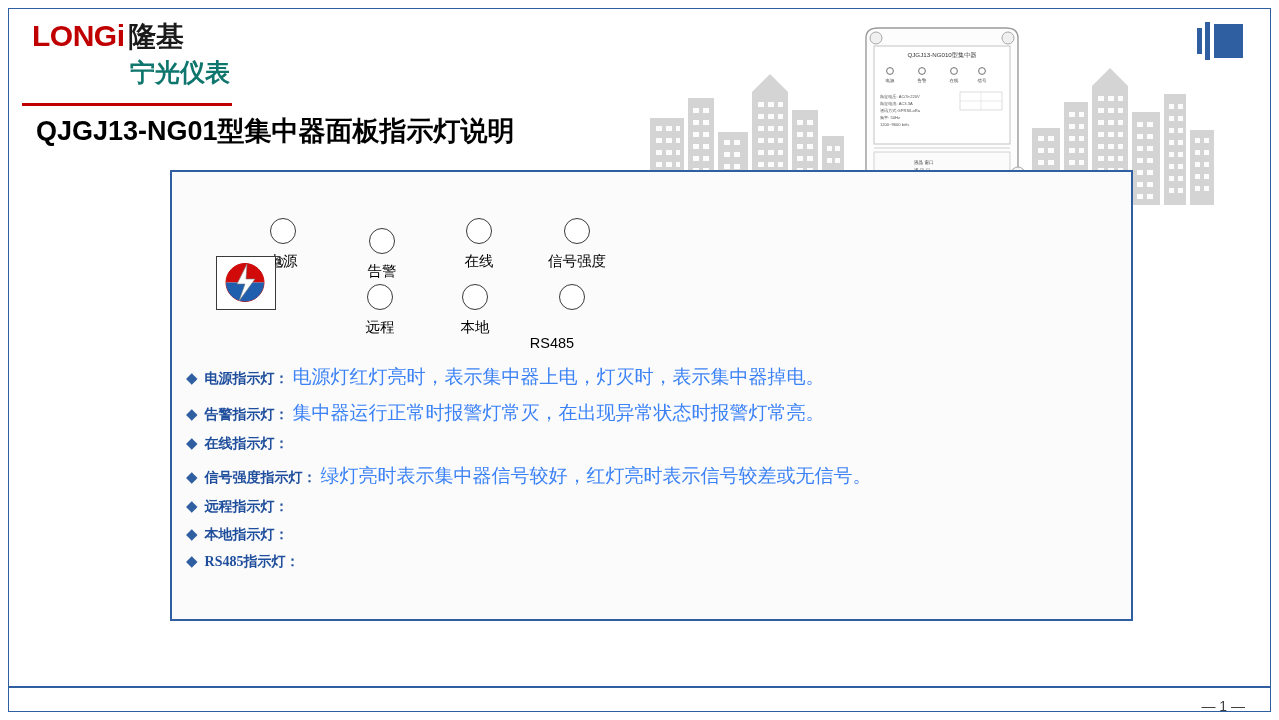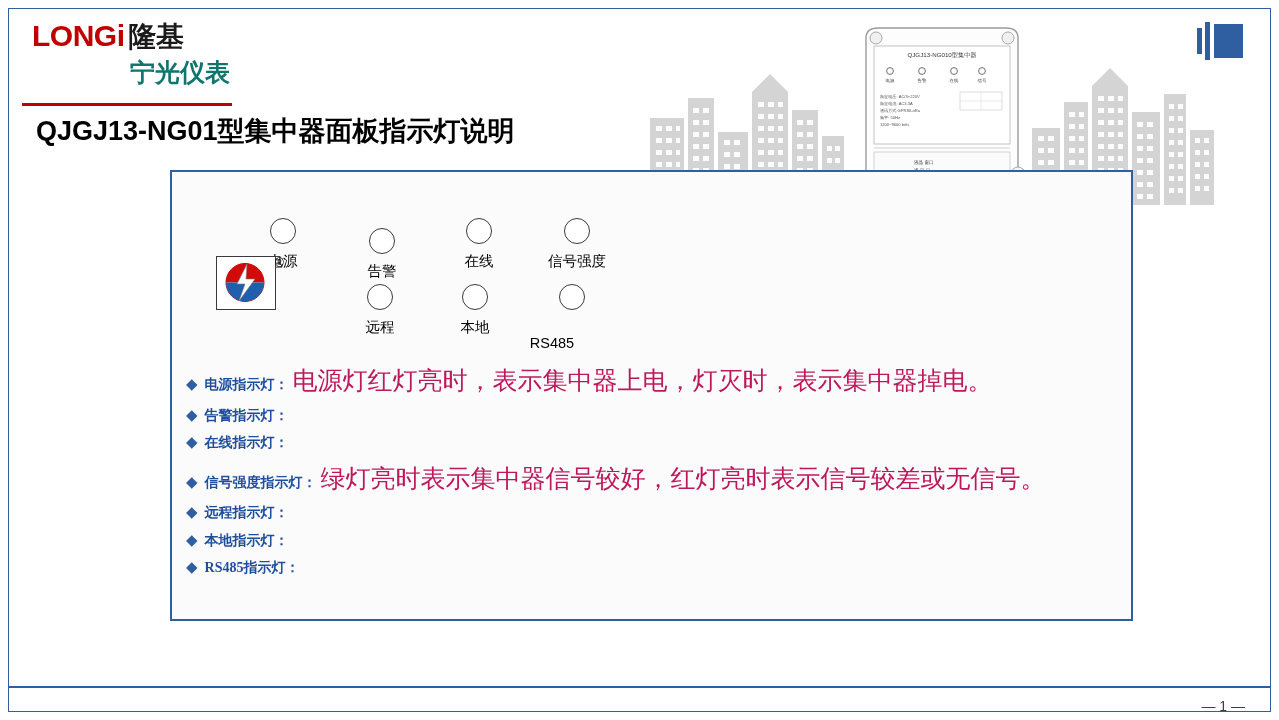--- a/index.html
+++ b/index.html
@@ -190,22 +190,22 @@
     margin-right: 7px;
     line-height: 1;
   }
   .b-term {
     color: #1f4e9c;
     font-weight: bold;
     font-size: 14px;
     font-family: "Liberation Serif", serif;
   }
   .b-desc {
-    color: #be185d;
-    font-size: 25px;
+    color: #3b82f6;
+    font-size: 19px;
     font-family: "Liberation Serif", serif;
     margin-left: 4px;
   }
 
   
   .footer-line {
     position: absolute;
     left: 8px;
     bottom: 32px;
     width: 1263px;
@@ -563,20 +563,21 @@
 
     <div class="bullet-row">
       <span class="diamond">◆</span>
       <span class="b-term">电源指示灯：</span>
       <span class="b-desc">电源灯红灯亮时，表示集中器上电，灯灭时，表示集中器掉电。</span>
     </div>
 
     <div class="bullet-row">
       <span class="diamond">◆</span>
       <span class="b-term">告警指示灯：</span>
+      <span class="b-desc">集中器运行正常时报警灯常灭，在出现异常状态时报警灯常亮。</span>
     </div>
 
     <div class="bullet-row">
       <span class="diamond">◆</span>
       <span class="b-term">在线指示灯：</span>
     </div>
 
     <div class="bullet-row">
       <span class="diamond">◆</span>
       <span class="b-term">信号强度指示灯：</span>

